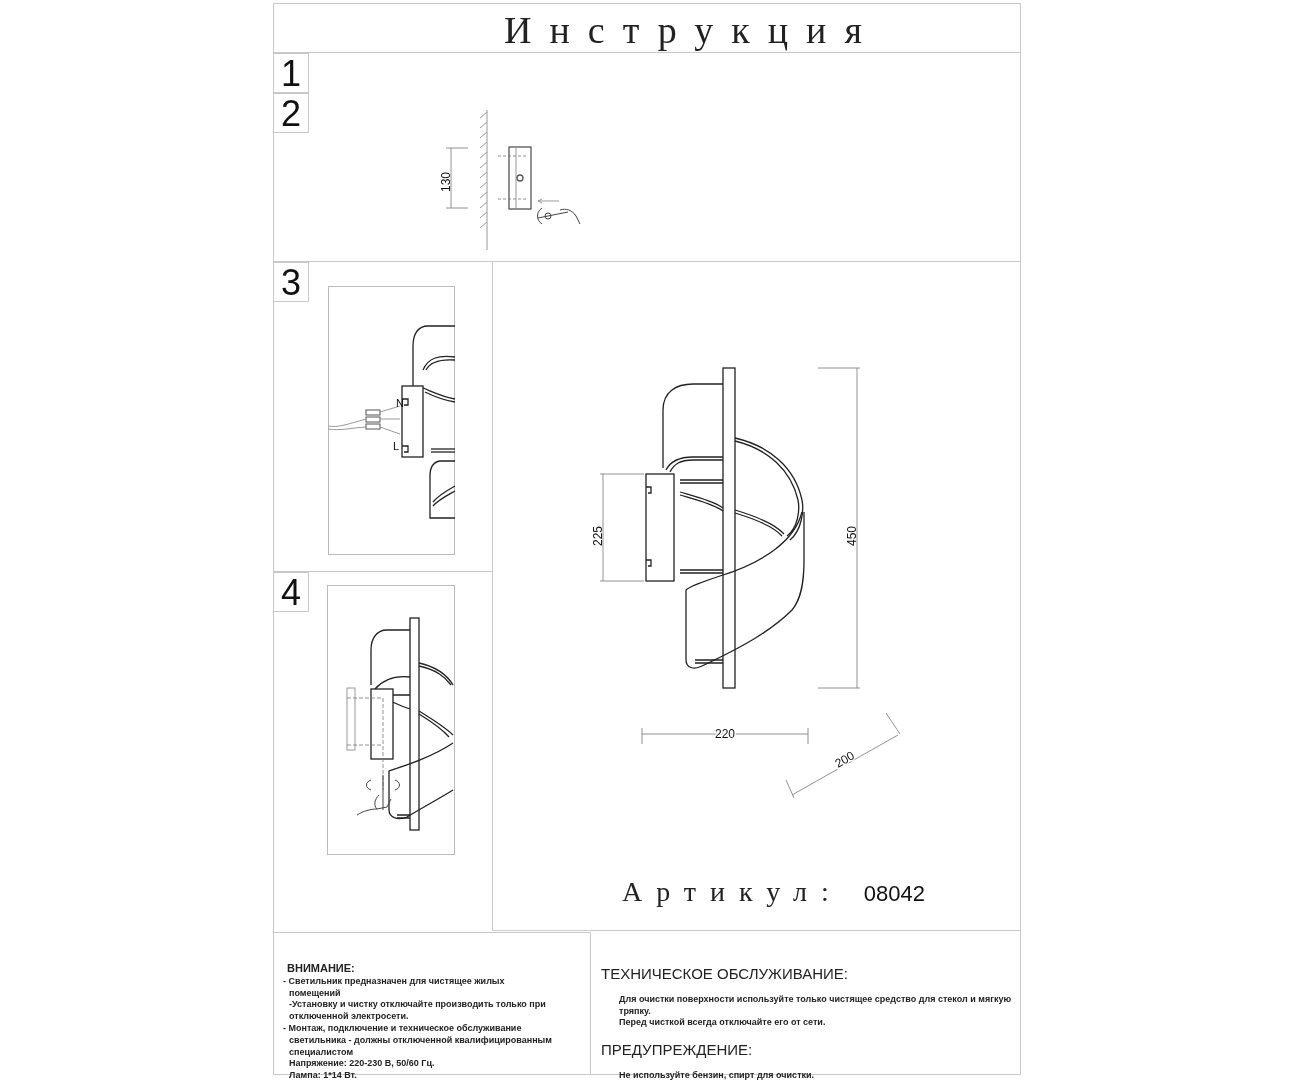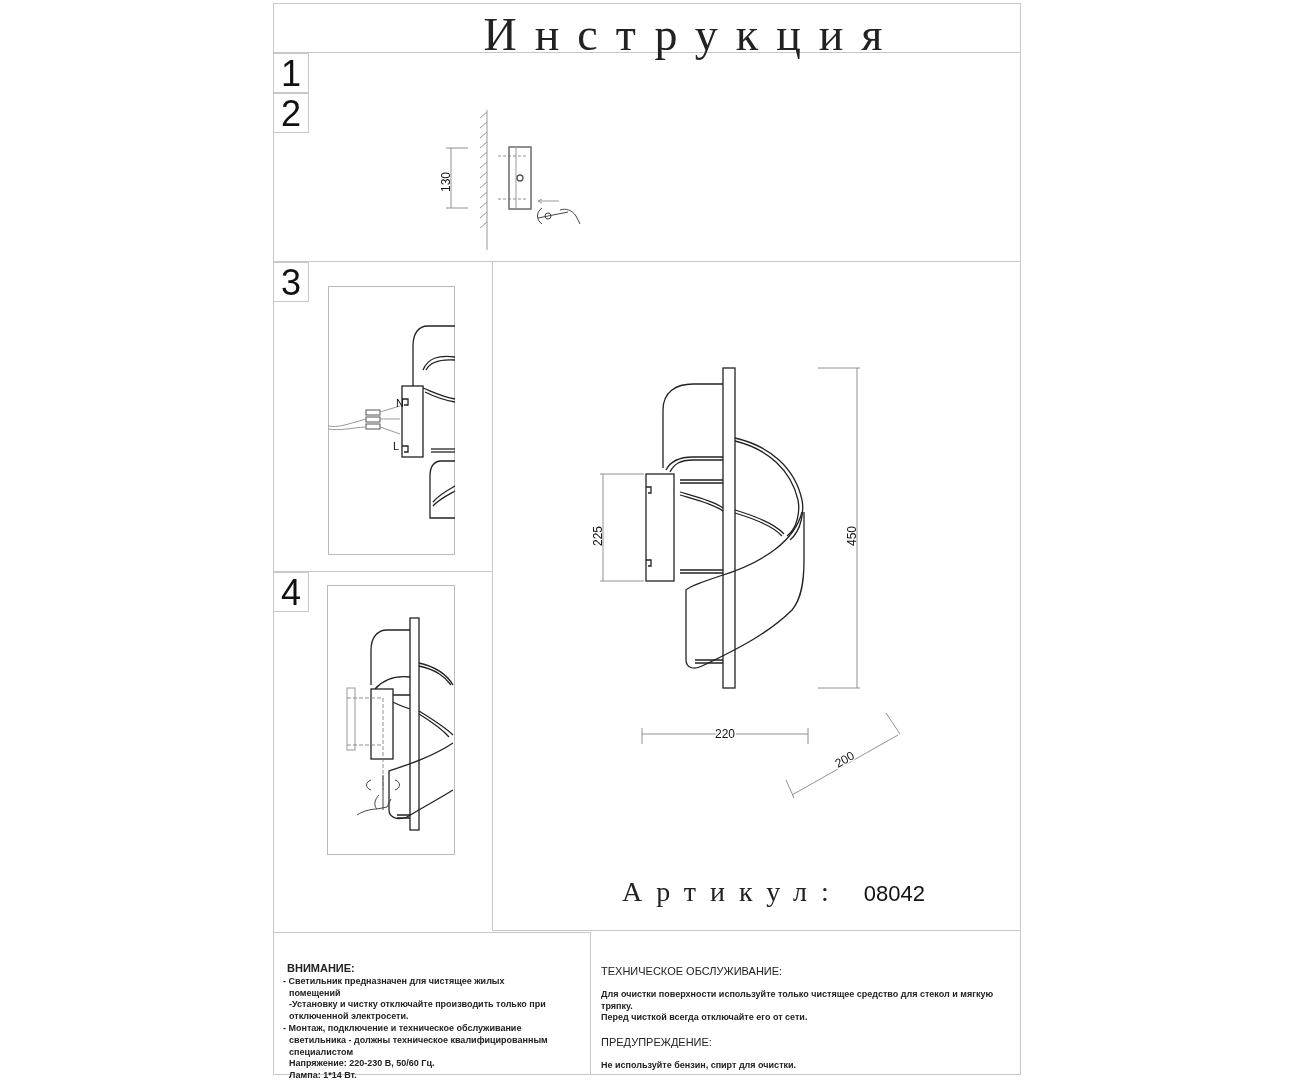--- a/index.html
+++ b/index.html
@@ -1,30 +1,30 @@
 <!DOCTYPE html>
 <html><head>
 <meta charset="utf-8">
 <style>
   html, body { margin:0; padding:0; background:#fff; }
   body { width:1296px; height:1080px; position:relative; overflow:hidden; font-family:"Liberation Sans", sans-serif; color:#111; }
   .abs { position:absolute; }
   .frame { position:absolute; left:273px; top:3px; width:748px; height:1072px; border:1px solid #c8c8c8; box-sizing:border-box; }
   .hline { position:absolute; height:0; border-top:1px solid #c8c8c8; }
   .vline { position:absolute; width:0; border-left:1px solid #c8c8c8; }
-  .title { position:absolute; left:273px; top:8px; width:748px; text-align:center; font-family:"Liberation Serif", serif; font-size:46px; letter-spacing:18px; padding-left:90px; box-sizing:border-box; color:#222; }
+  .title { position:absolute; left:273px; top:8px; width:748px; text-align:center; font-family:"Liberation Serif", serif; font-size:38px; letter-spacing:18px; padding-left:90px; box-sizing:border-box; color:#222; }
   .stepnum { position:absolute; width:36px; height:40px; border:1px solid #c8c8c8; box-sizing:border-box; font-size:36px; line-height:40px; text-align:center; color:#111; background:#fff; }
   .sku { position:absolute; left:622px; top:876px; font-family:"Liberation Serif", serif; font-size:28px; letter-spacing:14px; color:#222; white-space:nowrap; }
   .sku .num { font-family:"Liberation Sans", sans-serif; font-size:22px; letter-spacing:0; color:#111; }
   .notes { position:absolute; left:283px; top:963px; width:300px; font-size:9px; line-height:11.8px; font-weight:bold; color:#222; }
   .notes .head { font-size:11px; margin-left:4px; margin-bottom:1px; }
   .notes div.ind { padding-left:6px; }
   .tech { position:absolute; left:601px; top:965px; width:420px; font-size:9px; color:#222; }
-  .tech .h { font-size:11px; font-weight:normal; margin-bottom:12px; }
-  .tech .p { font-weight:bold; line-height:11.5px; margin-bottom:12px; }
+  .tech .h { font-size:15px; font-weight:normal; margin-bottom:12px; }
+  .tech .p { font-weight:bold; line-height:11.5px; margin-bottom:12px;margin-left:18px; }
   svg { position:absolute; overflow:visible; }
   svg .thin { stroke:#999; stroke-width:1; fill:none; }
   svg .ln { stroke:#222; stroke-width:1.3; fill:none; }
   svg .dim { stroke:#777; stroke-width:0.8; fill:none; }
   svg text { font-family:"Liberation Sans", sans-serif; fill:#111; }
 </style>
 </head>
 <body>
 
 <div class="frame"></div>
@@ -164,21 +164,21 @@
   <span class="num">08042</span>
 </div>
 
 <div class="notes">
   <div class="head">ВНИМАНИЕ:</div>
   <div>- Светильник предназначен для чистящее жилых</div>
   <div class="ind">помещений</div>
   <div class="ind">-Установку и чистку отключайте производить только при</div>
   <div class="ind">отключенной электросети.</div>
   <div>- Монтаж, подключение и техническое обслуживание</div>
-  <div class="ind">светильника - должны техническое квалифицированным</div>
+  <div class="ind">светильника - должны отключенной квалифицированным</div>
   <div class="ind">специалистом</div>
   <div class="ind">Напряжение: 220-230 В, 50/60 Гц.</div>
   <div class="ind">Лампа: 1*14 Вт.</div>
   <div class="ind">Патрон: LED</div>
 </div>
 
 <div class="tech">
   <div class="h">ТЕХНИЧЕСКОЕ ОБСЛУЖИВАНИЕ:</div>
   <div class="p">
     <div>Для очистки поверхности используйте только чистящее средство для стекол и мягкую тряпку.</div>

